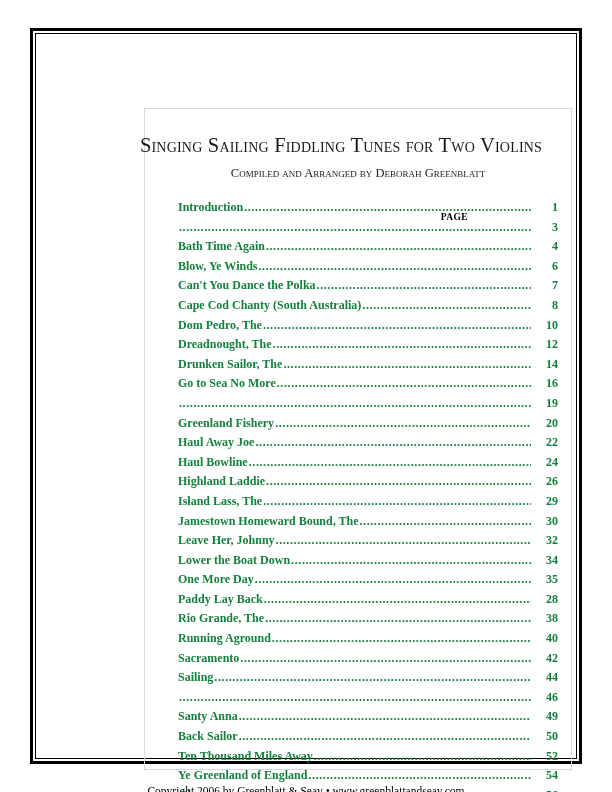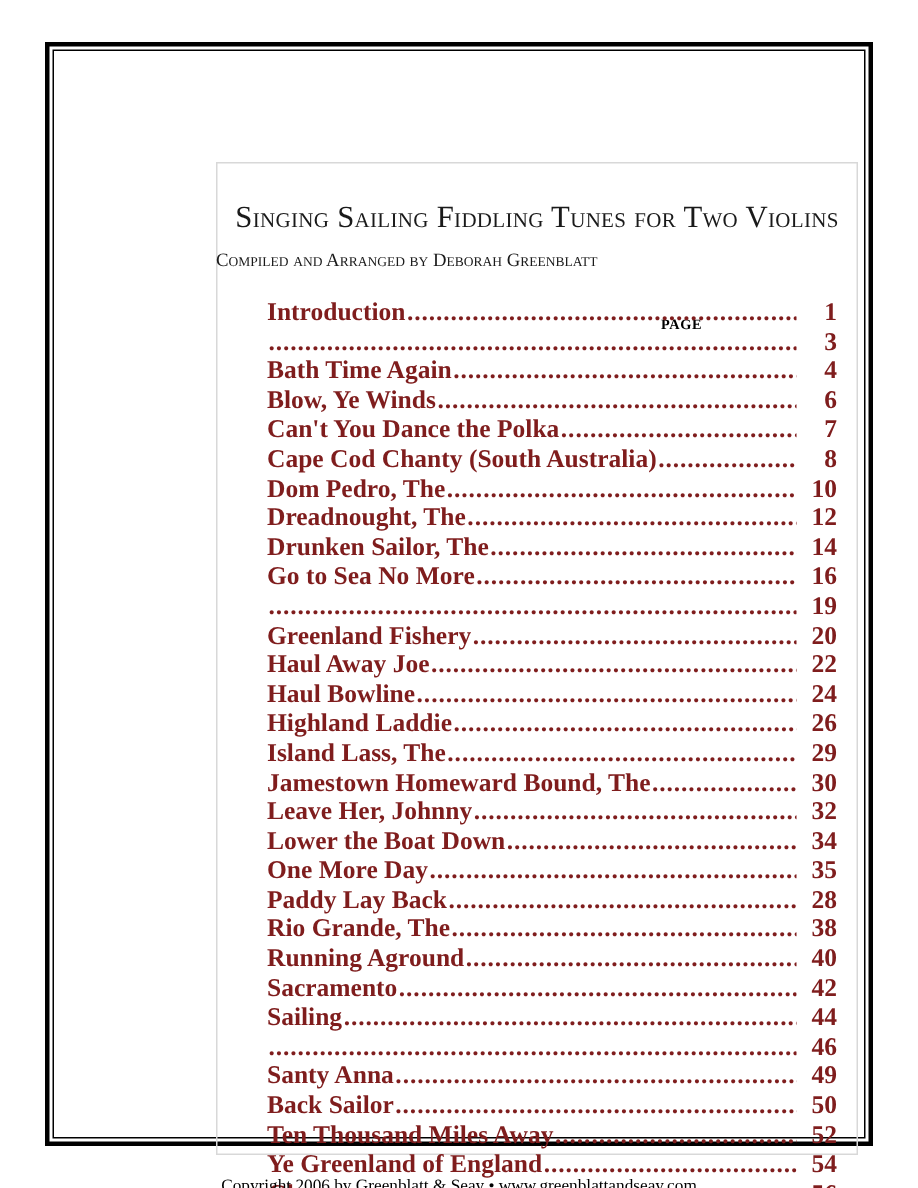--- a/index.html
+++ b/index.html
@@ -53,37 +53,37 @@
     position: absolute;
     left: 92px;
     top: 58px;
     width: 428px;
     height: 662px;
     border: 1px solid #d8d8d8;
     box-sizing: border-box;
   }
   .title {
     position: absolute;
-    left: 92px;
+    left: 75px;
     top: 84px;
     width: 428px;
     text-align: center;
     font-family: "Liberation Serif", serif;
     font-size: 20.5px;
     font-variant: small-caps;
     letter-spacing: 0.2px;
     color: #1a1a1a;
     white-space: nowrap;
   }
   .subtitle {
     position: absolute;
     left: 92px;
     top: 116px;
     width: 428px;
-    text-align: left;
+    text-align: center;
     font-family: "Liberation Serif", serif;
     font-size: 12.5px;
     font-variant: small-caps;
     color: #1a1a1a;
   }
   .page-header {
     position: absolute;
     right: 92px;
     top: 134px;
     font-family: "Liberation Serif", serif;
@@ -96,25 +96,25 @@
   .toc {
     position: absolute;
     left: 126px;
     top: 148px;
     width: 380px;
   }
   .toc-row {
     display: flex;
     align-items: center;
     font-family: "Liberation Serif", serif;
-    font-size: 17px;
+    font-size: 12px;
     font-weight: bold;
     line-height: 19.6px;
     height: 19.6px;
-    color: #7f1d1d;
+    color: #15803d;
     white-space: nowrap;
   }
   .toc-title {
     flex: 0 0 auto;
   }
   .toc-dots {
     flex: 1 1 auto;
     overflow: hidden;
     white-space: nowrap;
     margin: 0 1px;

